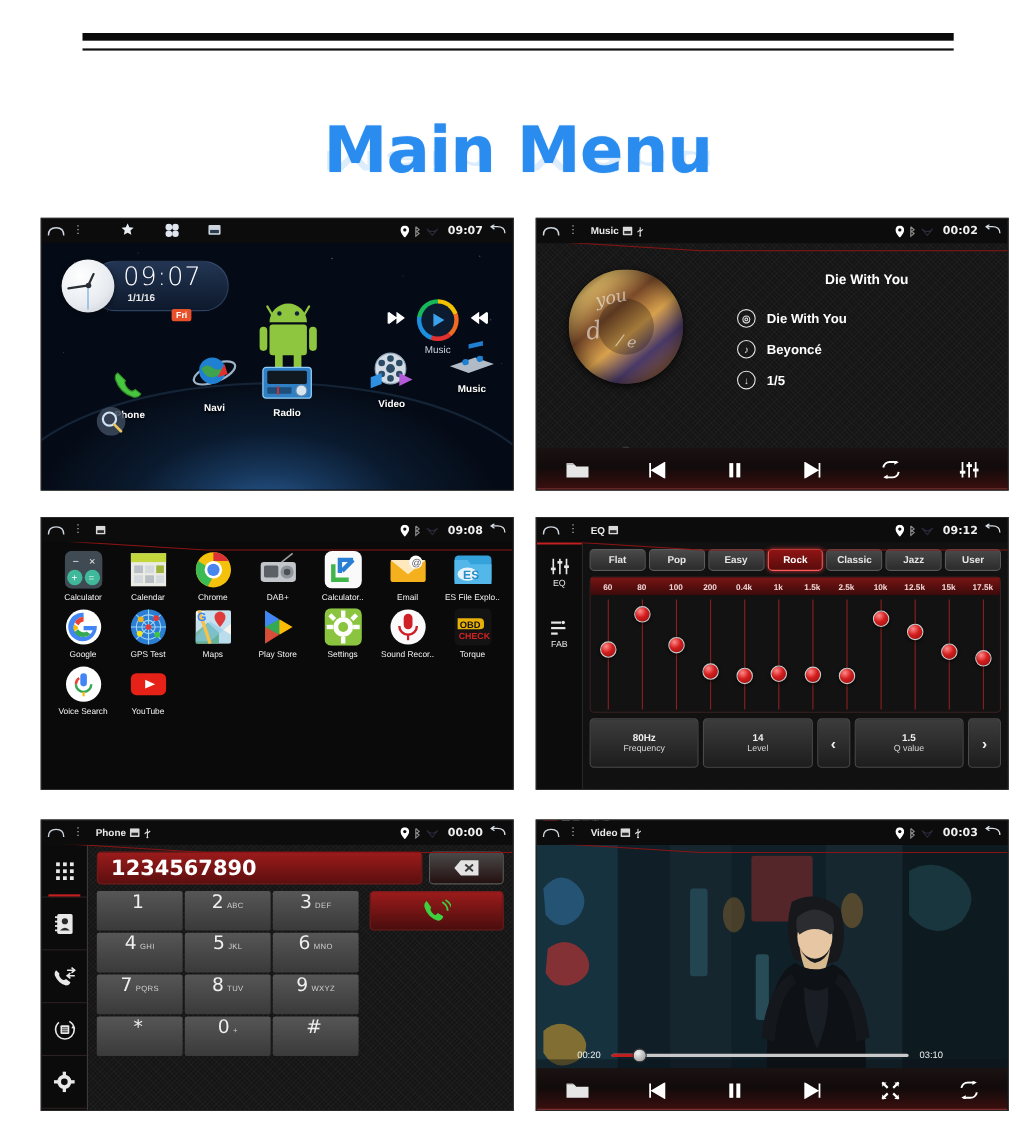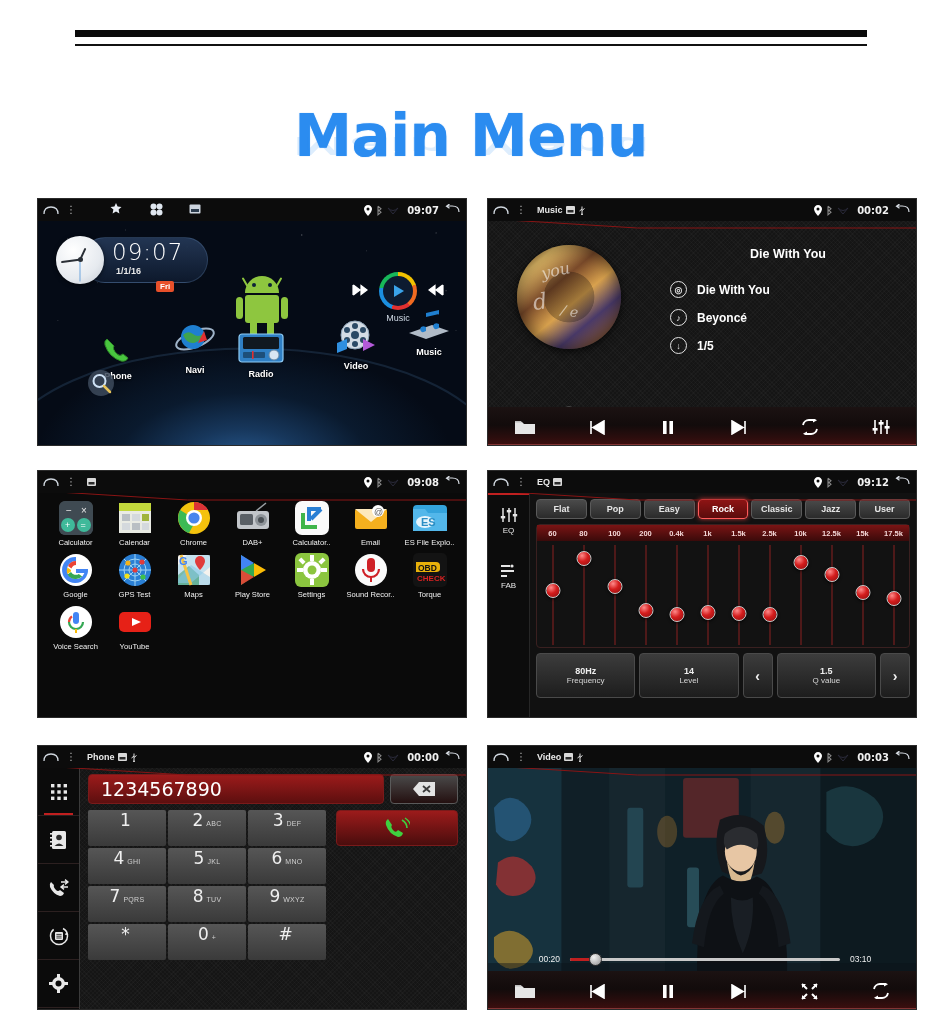--- a/index.html
+++ b/index.html
@@ -193,21 +193,21 @@
     background:linear-gradient(180deg,#3c3c3c,#1d1d1d);
     display:flex; align-items:center; justify-content:center; color:#f0f0f0; font-size:14px; font-weight:bold;
   }
 
   
   .ph-body { position:absolute; left:0; top:22px; width:100%; height:243px; }
   .ph-side { position:absolute; left:0; top:0; width:42px; height:243px; background:#0b0b0b; border-right:1px solid #3a3a3a;}
   .ph-side .pitem { height:48px; display:flex; align-items:center; justify-content:center; border-bottom:1px solid #2c2020; position:relative;}
   .ph-side .pitem.active::after{ content:""; position:absolute; left:6px; right:6px; bottom:0; height:2px; background:#c01f1f;}
   .ph-main { position:absolute; left:42px; top:0; right:0; bottom:0; padding:6px 8px; }
-  .ph-numrow { display:flex; gap:6px; height:30px; }
+  .ph-numrow { display:flex; gap:6px; height:30px;font-weight:bold; }
   .ph-number {
     flex:1; border-radius:4px; border:1px solid #7a1a1a;
     background:linear-gradient(180deg,#9c1b1b,#5d0f0f);
     color:#fff; font-size:19px; display:flex; align-items:center; padding-left:12px;
     font-family:"DejaVu Sans", sans-serif;
   }
   .ph-del {
     width:68px; border-radius:4px; border:1px solid #5a5a5a;
     background:linear-gradient(180deg,#4a4a4a,#241010);
     display:flex; align-items:center; justify-content:center;
@@ -224,21 +224,21 @@
   .ph-call {
     flex:1; margin-left:2px; border-radius:4px; height:36px;
     background:linear-gradient(180deg,#9c1b1b,#4a0d0d);
     border:1px solid #7a1a1a; display:flex; align-items:center; justify-content:center;
   }
 
   
   .vid-body { position:absolute; left:0; top:22px; width:100%; height:243px; overflow:hidden;
     background:linear-gradient(180deg,#14242c 0%,#16272f 40%,#0e1a20 100%); }
   .vid-scene { position:absolute; inset:0; }
-  .vid-progress { position:absolute; left:14px; bottom:44px; width:100%; height:16px; display:flex; align-items:center;}
+  .vid-progress { position:absolute; left:0; bottom:44px; width:100%; height:16px; display:flex; align-items:center;}
   .vid-cur { color:#ededed; font-size:8.5px; width:58px; text-align:right; }
   .vid-bar { position:relative; flex:1; height:3px; margin:0 10px; background:#c9c9c9; border-radius:2px; }
   .vid-bar .fill { position:absolute; left:0; top:0; height:3px; background:#c01f1f; border-radius:2px;}
   .vid-bar .knob { position:absolute; top:-5px; width:13px; height:13px; border-radius:50%; background:radial-gradient(circle at 35% 30%,#f2f2f2,#8f8f8f); border:1px solid #333;}
   .vid-dur { color:#ededed; font-size:8.5px; width:80px; }
   .neteaselogo { position:absolute; left:4px; top:-4px; display:flex; align-items:center; gap:2px; opacity:.85;}
 
   
   .hexa {
     width:38px; height:42px; background:#2b8cf0;

